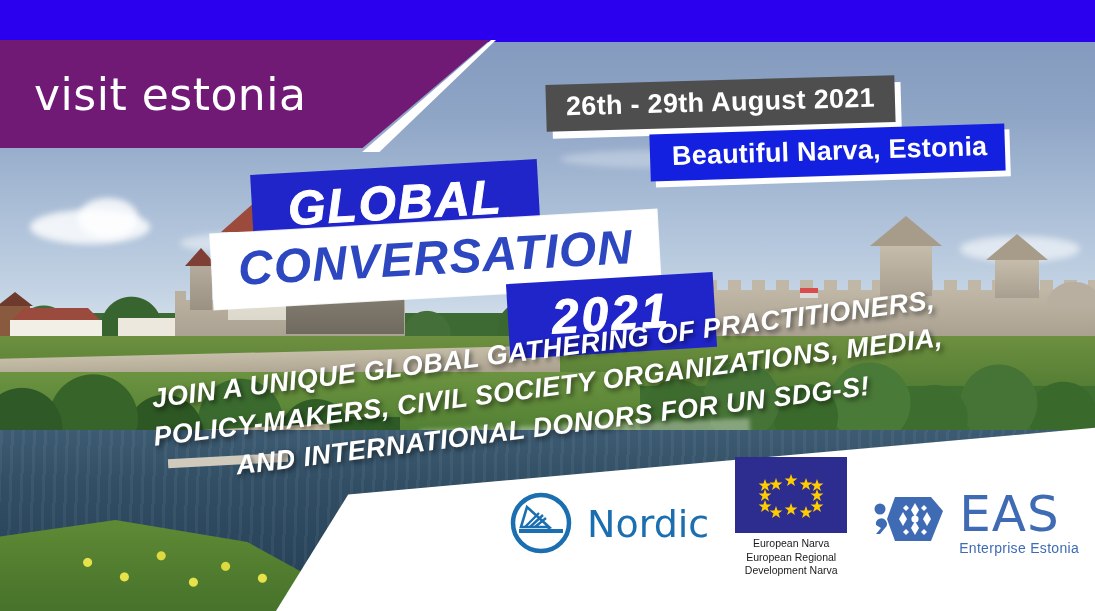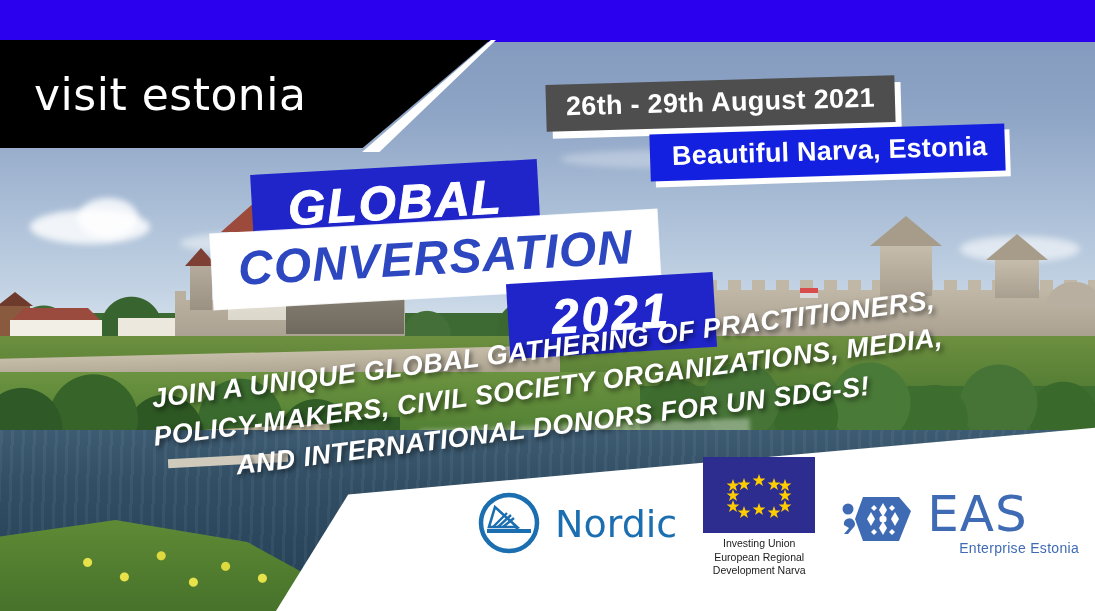--- a/index.html
+++ b/index.html
@@ -218,21 +218,21 @@
 
   
   .top-strip {
     position:absolute; left:0; top:0; width:100%; height:42px;
     background:#2b00ef;
   }
 
   
   .logo-banner {
     position:absolute; left:0; top:40px; width:490px; height:108px;
-    background:#000000;
+    background:#701a75;
     clip-path:polygon(0 0, 100% 0, 74% 100%, 0 100%);
     display:flex; align-items:center;
   }
   .logo-banner-edge {
     position:absolute; left:0; top:40px; width:496px; height:112px;
     background:#ffffff;
     clip-path:polygon(99% 0, 100% 0, 76.5% 100%, 73% 100%);
   }
   .ve-logo {
     margin-left:34px; color:#fff; font-size:44px; font-weight:400;
@@ -328,21 +328,21 @@
 
   
   .logo-ee { text-align:center; padding-bottom:6px; width:120px; }
   .ee-caption { font-size:10.5px; color:#1a1a1a; line-height:1.26; margin-top:2px; }
 
   
   .logo-eas { display:flex; align-items:center; gap:12px; padding-bottom:26px; }
   .eas-words { line-height:1; }
   .eas-main { color:#3f6bb5; font-size:50px; font-weight:400; letter-spacing:1px;
               font-family:"DejaVu Sans", sans-serif; }
-  .eas-sub  { color:#3f6bb5; font-size:14px; letter-spacing:.3px; margin-top:2px;margin-left:32px; }
+  .eas-sub  { color:#3f6bb5; font-size:14px; letter-spacing:.3px; margin-top:2px; }
 </style>
 </head>
 <body>
 
 <div class="poster">
 
   <div class="photo">
     <div class="sky"></div>
     <div class="cloud c1"></div>
     <div class="cloud c2"></div>
@@ -436,21 +436,21 @@
             <polygon points="30,46 31.6,50.6 36.4,50.6 32.5,53.5 34,58 30,55.2 26,58 27.5,53.5 23.6,50.6 28.4,50.6" transform="translate(0,-3)"></polygon>
             <polygon points="82,46 83.6,50.6 88.4,50.6 84.5,53.5 86,58 82,55.2 78,58 79.5,53.5 75.6,50.6 80.4,50.6" transform="translate(0,-3)"></polygon>
             <polygon points="41,55 42.6,59.6 47.4,59.6 43.5,62.5 45,67 41,64.2 37,67 38.5,62.5 34.6,59.6 39.4,59.6" transform="translate(0,-6)"></polygon>
             <polygon points="71,55 72.6,59.6 77.4,59.6 73.5,62.5 75,67 71,64.2 67,67 68.5,62.5 64.6,59.6 69.4,59.6" transform="translate(0,-6)"></polygon>
             <polygon points="26,25 27.6,29.6 32.4,29.6 28.5,32.5 30,37 26,34.2 22,37 23.5,32.5 19.6,29.6 24.4,29.6" transform="translate(4,-3)"></polygon>
             <polygon points="86,25 87.6,29.6 92.4,29.6 88.5,32.5 90,37 86,34.2 82,37 83.5,32.5 79.6,29.6 84.4,29.6" transform="translate(-4,-3)"></polygon>
           </g>
         </svg>
       </div>
       <div class="eu-caption">
-        <div>Investing Union</div>
+        <div>European Narva</div>
         <div>European Regional</div>
         <div>Development Narva</div>
       </div>
     </div>
 
 
     <div class="logo-eas">
       <span>
         <svg width="74" height="66" viewBox="0 0 74 66">
           <circle cx="7" cy="22" r="5.5" fill="#3f6bb5"></circle>

